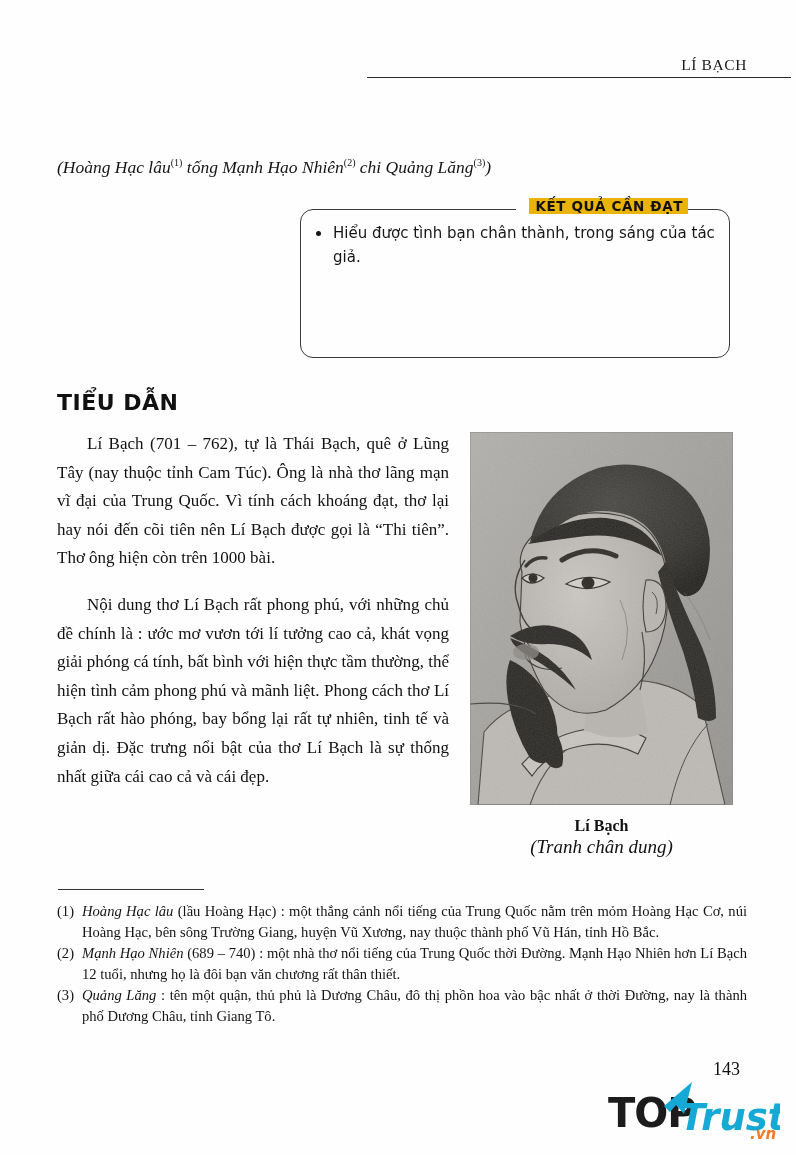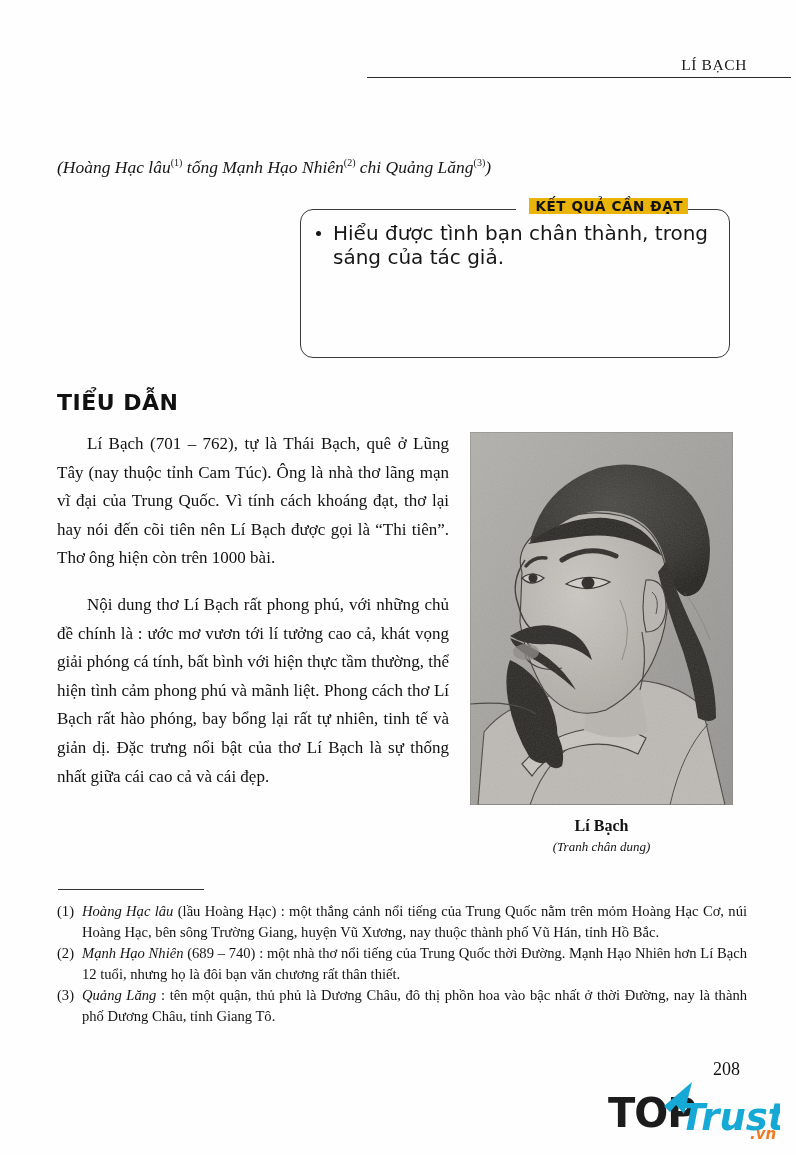--- a/index.html
+++ b/index.html
@@ -124,21 +124,21 @@
     position: absolute;
     left: 14px;
     top: 24px;
     width: 404px;
     z-index: 4;
   }
   .goal-item {
     position: relative;
     padding-left: 19px;
     font-family: "DejaVu Sans", sans-serif;
-    font-size: 20px;
+    font-size: 15px;
     line-height: 23.5px;
     color: #161616;
     margin-bottom: 2px;
   }
   .goal-item .bullet {
     position: absolute;
     left: 2px;
     top: 9px;
     width: 5px;
     height: 5px;
@@ -198,21 +198,21 @@
   }
   #caption-name {
     display: block;
     font-weight: bold;
     font-size: 16px;
     color: #111;
   }
   #caption-sub {
     display: block;
     font-style: italic;
-    font-size: 13px;
+    font-size: 19px;
     color: #111;
   }
 
   
   #fn-rule {
     position: absolute;
     left: 58px;
     top: 889px;
     width: 146px;
     height: 1.4px;
@@ -388,21 +388,21 @@
       <span class="fn-mark">(1)</span><i>Hoàng Hạc lâu</i><span> (lầu Hoàng Hạc) : một thắng cảnh nổi tiếng của Trung Quốc nằm trên mỏm Hoàng Hạc Cơ, núi Hoàng Hạc, bên sông Trường Giang, huyện Vũ Xương, nay thuộc thành phố Vũ Hán, tỉnh Hồ Bắc.</span>
     </div>
     <div class="footnote">
       <span class="fn-mark">(2)</span><i>Mạnh Hạo Nhiên</i><span> (689 – 740) : một nhà thơ nổi tiếng của Trung Quốc thời Đường. Mạnh Hạo Nhiên hơn Lí Bạch 12 tuổi, nhưng họ là đôi bạn văn chương rất thân thiết.</span>
     </div>
     <div class="footnote">
       <span class="fn-mark">(3)</span><i>Quảng Lăng</i><span> : tên một quận, thủ phủ là Dương Châu, đô thị phồn hoa vào bậc nhất ở thời Đường, nay là thành phố Dương Châu, tỉnh Giang Tô.</span>
     </div>
   </div>
 
-  <div id="page-number">208</div>
+  <div id="page-number">143</div>
 
   <svg id="logo" viewBox="0 0 172 62">
     <text x="0" y="47" font-family="DejaVu Sans, sans-serif" font-size="40" font-weight="bold" fill="#1c1c1c" letter-spacing="-1">TOP</text>
     <polygon points="56,26 84,2 76,34 68,25 62,32" fill="#17a9d6"></polygon>
     <text x="72" y="50" font-family="DejaVu Sans, sans-serif" font-size="37" font-weight="bold" font-style="italic" fill="#17a9d6">Trust</text>
     <text x="142" y="59" font-family="DejaVu Sans, sans-serif" font-size="15" font-weight="bold" font-style="italic" fill="#ef7b22">.vn</text>
   </svg>
 
 </div>
 

